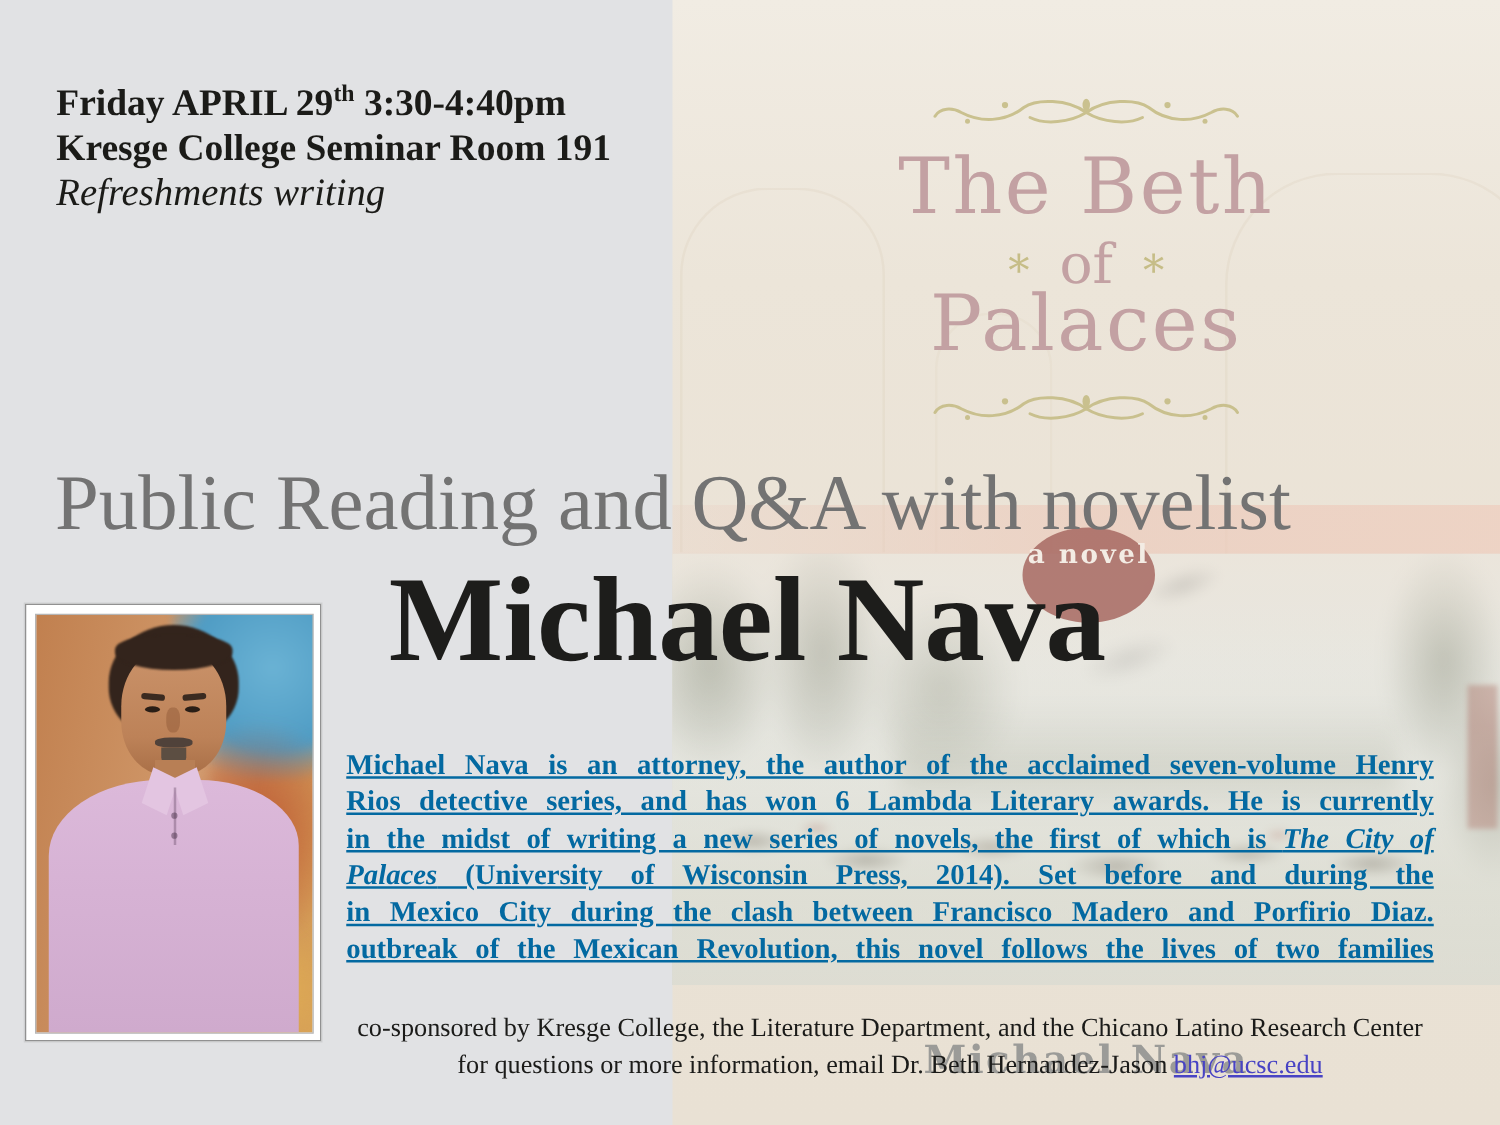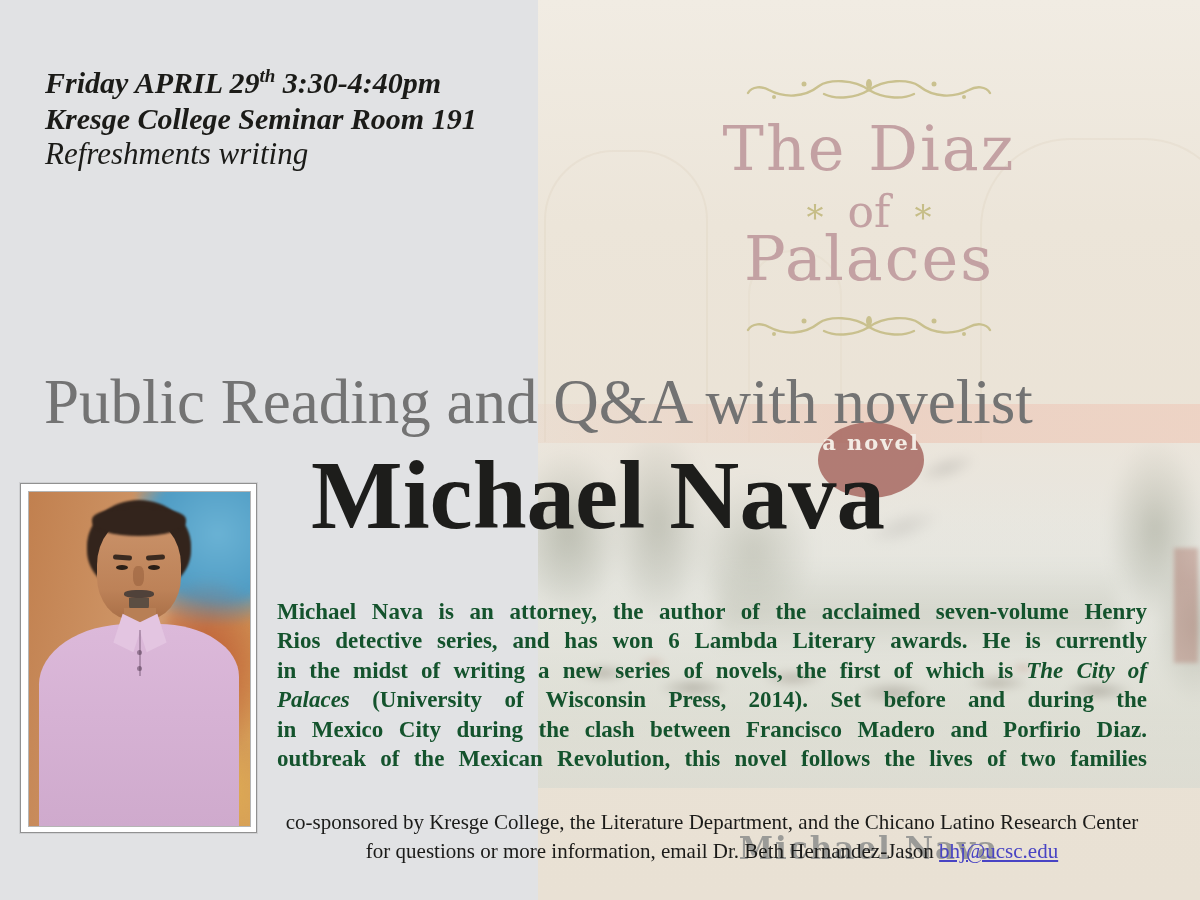--- a/index.html
+++ b/index.html
@@ -82,21 +82,21 @@
     font-family:"DejaVu Serif", serif; font-weight:bold; font-size:21px;
     letter-spacing:2px; color:#f3ece4;
   }
   .cover-author {
     position:absolute; top:830px; left:0; width:100%; text-align:center;
     font-family:"DejaVu Serif", serif; font-weight:bold; font-size:31px;
     letter-spacing:2px; color:#9b9b98;
   }
   
   .event-block { position:absolute; left:45px; top:58px; font-size:30px; line-height:35.5px; color:#1b1b18; }
-  .event-line-bold { font-weight:bold;font-style:italic; }
+  .event-line-bold { font-weight:bold; }
   .event-line-italic { font-style:italic; font-size:31px; }
   .event-block sup { font-size:19px; }
   
   .main-title {
     position:absolute; left:44px; top:371px; width:1120px;
     font-size:63px; line-height:1; color:#737373; white-space:nowrap;
   }
   .speaker-name {
     position:absolute; left:0; top:447px; width:1196px; text-align:center;
     font-size:97px; font-weight:bold; line-height:1; color:#1d1d1b; white-space:nowrap;
@@ -139,21 +139,21 @@
     background:linear-gradient(180deg,#dcb9da 0%, #d6b2d4 45%, #cfaacd 100%);
     border-radius:45% 40% 0 0 / 30% 26% 0 0; }
   .p-collar { position:absolute; width:22px; height:30px; background:#e3c5e1; }
   .p-collar-l { left:88px;  top:126px; transform:rotate(18deg) skewY(8deg); }
   .p-collar-r { left:112px; top:126px; transform:rotate(-18deg) skewY(-8deg); }
   .p-placket { position:absolute; left:110px; top:138px; width:2px; height:46px; background:rgba(90,60,90,.35); }
   .p-button { position:absolute; left:108px; width:5px; height:5px; border-radius:50%; background:rgba(80,55,80,.5); }
   .p-button1 { top:158px; } .p-button2 { top:174px; }
   
   .bio { position:absolute; left:277px; top:597px; width:870px;
-    font-size:23px; font-weight:bold; line-height:29.4px; color:#14532d; }
+    font-size:23px; font-weight:bold; line-height:29.4px; color:#0369a1;text-decoration:underline; }
   .bio-line { text-align:justify; text-align-last:justify; }
   .bio .it { font-style:italic; }
   
   .footer { position:absolute; left:262px; top:808px; width:900px; text-align:center;
     font-size:21px; line-height:29px; color:#1b1b19; }
   .footer-line { white-space:nowrap; }
   .email-link { color:#4843c4; text-decoration:underline; cursor:pointer; }
 </style>
 </head>
 <body>
@@ -176,21 +176,21 @@
         <g fill="#c6bd87">
           <ellipse cx="125" cy="8" rx="3" ry="5"></ellipse>
           <circle cx="60" cy="8" r="2.5"></circle>
             <circle cx="190" cy="8" r="2.5"></circle>
           <circle cx="30" cy="21" r="2"></circle>
             <circle cx="220" cy="21" r="2"></circle>
         </g>
       </svg>
     </div>
 
-    <div class="cover-title cover-title1">The Diaz</div>
+    <div class="cover-title cover-title1">The Beth</div>
     <div class="cover-of-row">
       <span class="of-star">*</span>
       <span class="cover-of">of</span>
       <span class="of-star">*</span>
     </div>
     <div class="cover-title cover-title3">Palaces</div>
 
     <div class="flourish flourish-bottom">
       <svg width="250" height="28" viewBox="0 0 250 28">
         <g stroke="#c6bd87" fill="none" stroke-width="2.4" stroke-linecap="round">

